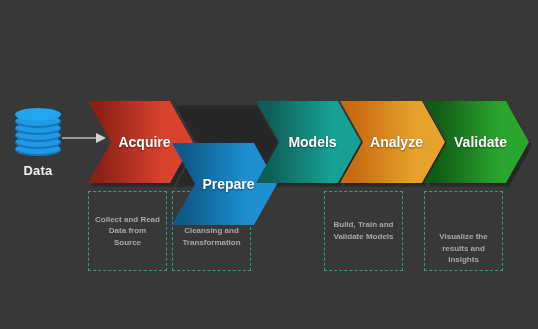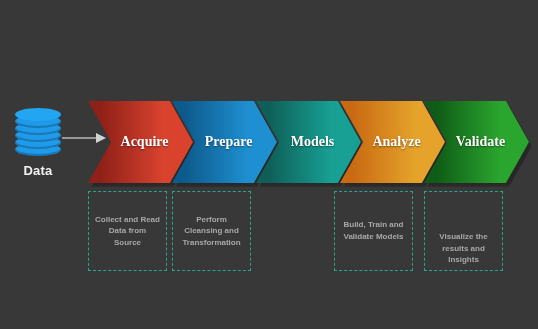--- a/index.html
+++ b/index.html
@@ -85,21 +85,20 @@
     align-items: center;
     justify-content: center;
   }
   .chevron-label {
     font-size: 14px;
     font-weight: bold;
     color: #ffffff;
     text-shadow: 0 1px 2px rgba(0,0,0,0.45);
     margin-left: 8px;
     white-space: nowrap;
-    font-family: Liberation Serif, serif;
   }
   .chev-shadow {
     position: absolute;
     top: 4px;
     height: 82px;
     -webkit-clip-path: polygon(0 0, 78% 0, 100% 50%, 78% 100%, 0 100%, 22% 50%);
     clip-path: polygon(0 0, 78% 0, 100% 50%, 78% 100%, 0 100%, 22% 50%);
     background: rgba(0,0,0,0.30);
     filter: blur(2px);
   }
@@ -154,21 +153,21 @@
       <polygon points="34,2 44,7 34,12" fill="#d2d2d2"></polygon>
     </svg>
   </div>
 
   <div id="chevron-row">
       <div class="chev-shadow" style="left: 3px; width: 105px;"></div>
       <div class="chevron" style="left: 0px; width: 105px; background: linear-gradient(90deg, rgb(143, 32, 24) 0%, rgb(143, 32, 24) 12%, rgb(217, 67, 46) 72%, rgb(217, 67, 46) 100%); z-index: 10;">
         <span class="chevron-label">Acquire</span>
       </div>
       <div class="chev-shadow" style="left: 87px; width: 105px;"></div>
-      <div class="chevron" style="left: 84px; width: 105px; background: linear-gradient(90deg, rgb(13, 90, 140) 0%, rgb(13, 90, 140) 12%, rgb(30, 143, 208) 72%, rgb(30, 143, 208) 100%); z-index: 11;">
+      <div class="chevron" style="left: 84px; width: 105px; background: linear-gradient(90deg, rgb(13, 90, 140) 0%, rgb(13, 90, 140) 12%, rgb(30, 143, 208) 72%, rgb(30, 143, 208) 100%); z-index: 11; margin-top: 42px;">
         <span class="chevron-label">Prepare</span>
       </div>
       <div class="chev-shadow" style="left: 171px; width: 105px;"></div>
       <div class="chevron" style="left: 168px; width: 105px; background: linear-gradient(90deg, rgb(14, 95, 88) 0%, rgb(14, 95, 88) 12%, rgb(24, 160, 148) 72%, rgb(24, 160, 148) 100%); z-index: 12;">
         <span class="chevron-label">Models</span>
       </div>
       <div class="chev-shadow" style="left: 255px; width: 105px;"></div>
       <div class="chevron" style="left: 252px; width: 105px; background: linear-gradient(90deg, rgb(201, 106, 18) 0%, rgb(201, 106, 18) 12%, rgb(229, 163, 43) 72%, rgb(229, 163, 43) 100%); z-index: 13;">
         <span class="chevron-label">Analyze</span>
       </div>
@@ -178,21 +177,21 @@
       </div>
     </div>
 
   <div id="desc-row">
       <div class="desc-box" style="left: 84px; width: 79px; border-color: rgb(42, 165, 140);">
         <div class="desc-text" style="color: rgb(168, 168, 168);">Perform Cleansing and Transformation</div>
       </div>
       <div class="desc-box" style="left: 0px; width: 79px; border-color: rgb(42, 165, 140);">
         <div class="desc-text" style="color: rgb(168, 168, 168);">Collect and Read Data from Source</div>
       </div>
-      <div class="desc-box" style="left: 246px; width: 79px; border-color: rgb(42, 165, 140);">
+      <div class="desc-box" style="left: 236px; width: 79px; border-color: rgb(42, 165, 140);">
         <div class="desc-text" style="color: rgb(168, 168, 168);">Build, Train and Validate Models</div>
       </div>
       <div class="desc-box" style="left: 336px; width: 79px; border-color: rgb(42, 165, 140); align-items: flex-end;">
         <div class="desc-text" style="color: rgb(168, 168, 168);">Visualize the results and Insights</div>
       </div>
     </div>
 
 </div>
 
 </body></html>

